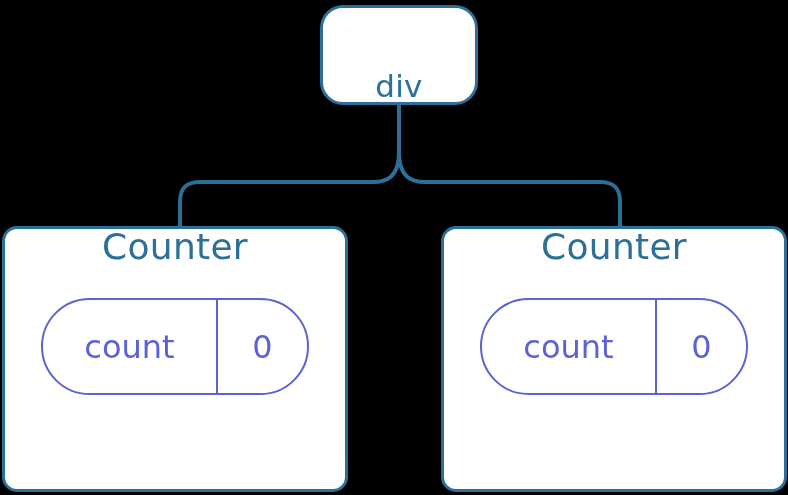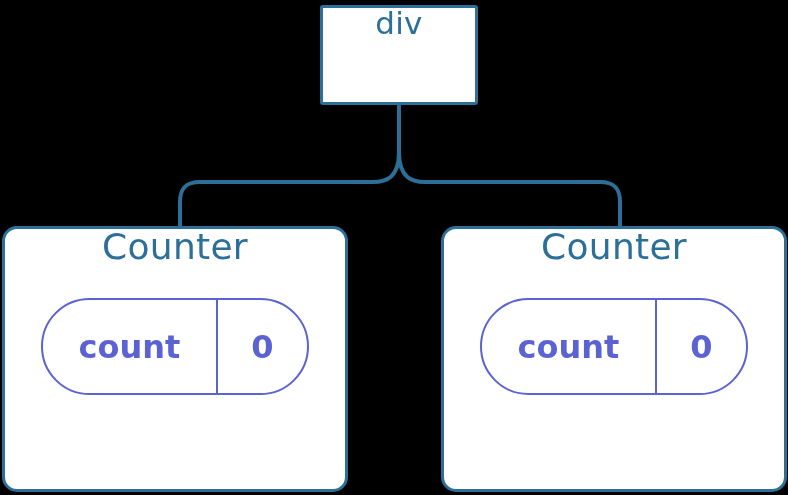--- a/index.html
+++ b/index.html
@@ -37,22 +37,22 @@
     display: flex;
     flex-direction: column;
     align-items: center;
   }
 
   .node.root {
     left: 320px;
     top: 5px;
     width: 158px;
     height: 100px;
-    border-radius: 3px;
-    justify-content: flex-start;
+    border-radius: 23px;
+    justify-content: flex-end;
   }
 
   .node.leaf {
     width: 346px;
     height: 266px;
     border-radius: 15px;
     justify-content: flex-start;
   }
   .node.leaf-left  { left: 2px;   top: 226px; }
   .node.leaf-right { left: 441px; top: 226px; }
@@ -77,21 +77,20 @@
     box-sizing: border-box;
     margin-top: 33px;
     width: 268px;
     height: 97px;
     border: 2px solid #5b63d3;
     border-radius: 49px;
     background: #ffffff;
     display: flex;
     align-items: stretch;
     overflow: hidden;
-    font-weight: bold;
   }
   .pill-key,
   .pill-value {
     display: flex;
     align-items: center;
     justify-content: center;
     color: #5b63d3;
     font-size: 32px;
     line-height: 1;
     white-space: nowrap;

